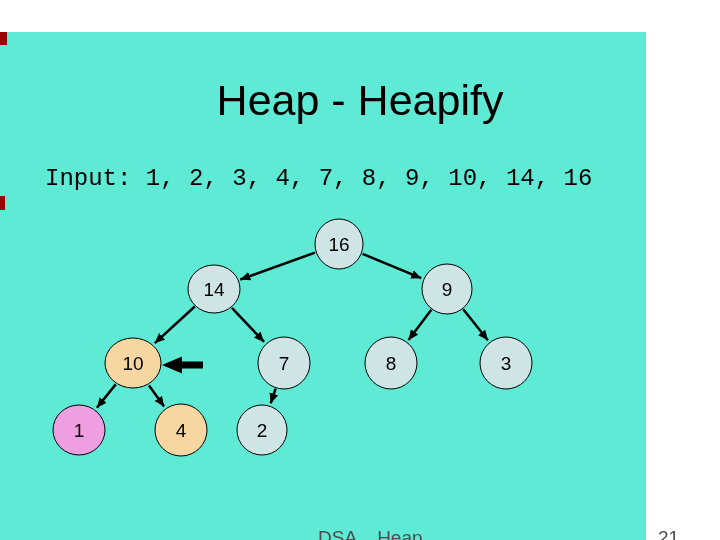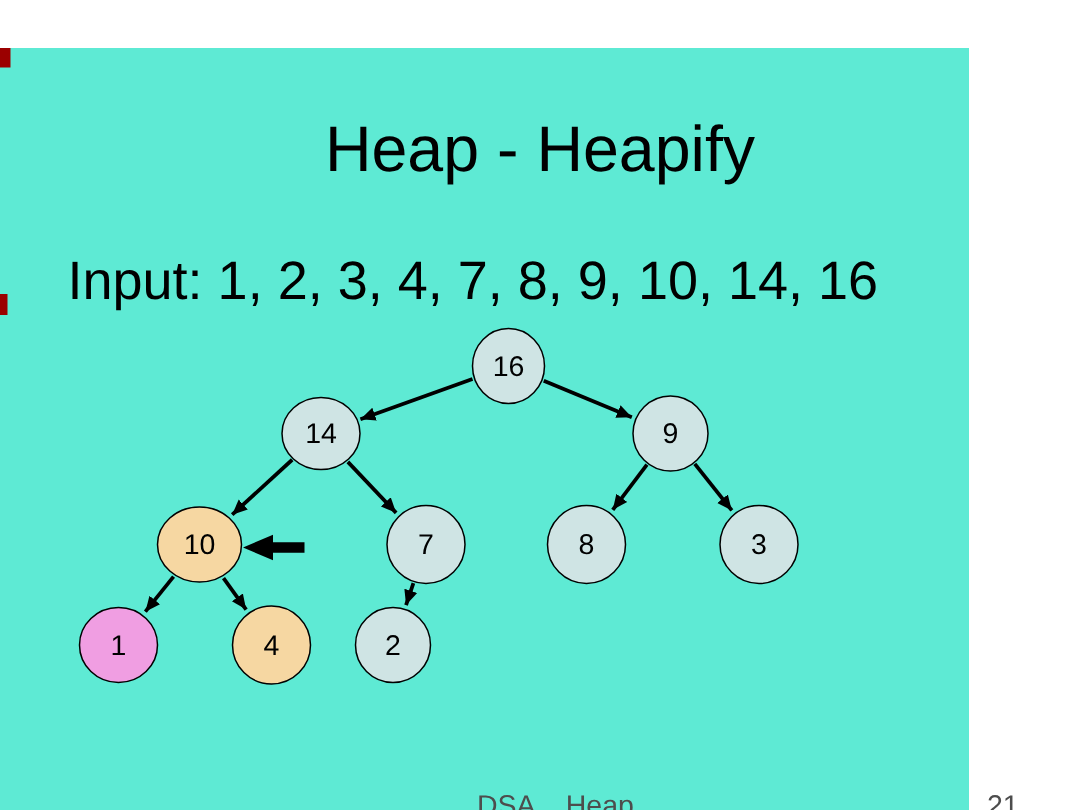--- a/index.html
+++ b/index.html
@@ -29,24 +29,25 @@
     width: 720px;
     text-align: center;
     font-size: 43px;
     line-height: 1.15;
     color: #000000;
     white-space: nowrap;
   }
   .input-line {
     position: absolute;
     left: 45px; top: 133px;
-    font-size: 36px;
+    font-size: 24px;
     line-height: 1.2;
     color: #000000;
     white-space: nowrap;
+    font-family: Liberation Mono, monospace;
   }
   .tree-svg {
     position: absolute;
     left: 0; top: 0;
     width: 720px; height: 540px;
   }
   .tree-node-label {
     font-family: "Liberation Sans", sans-serif;
     font-size: 19px;
     fill: #000000;

